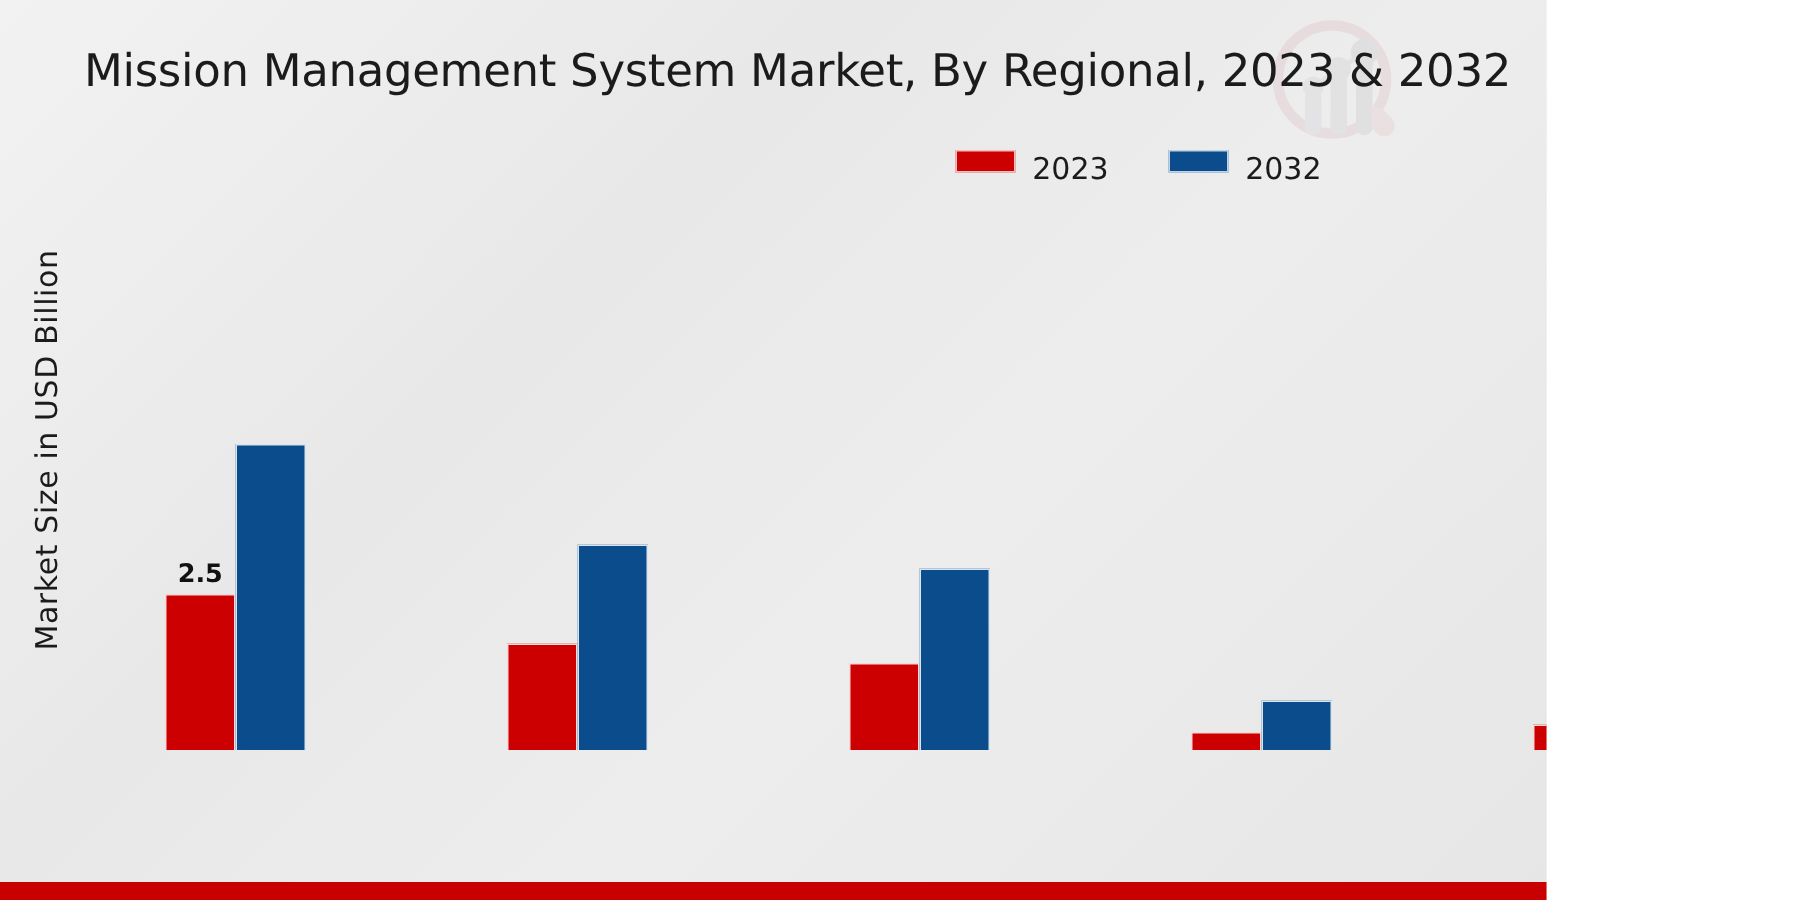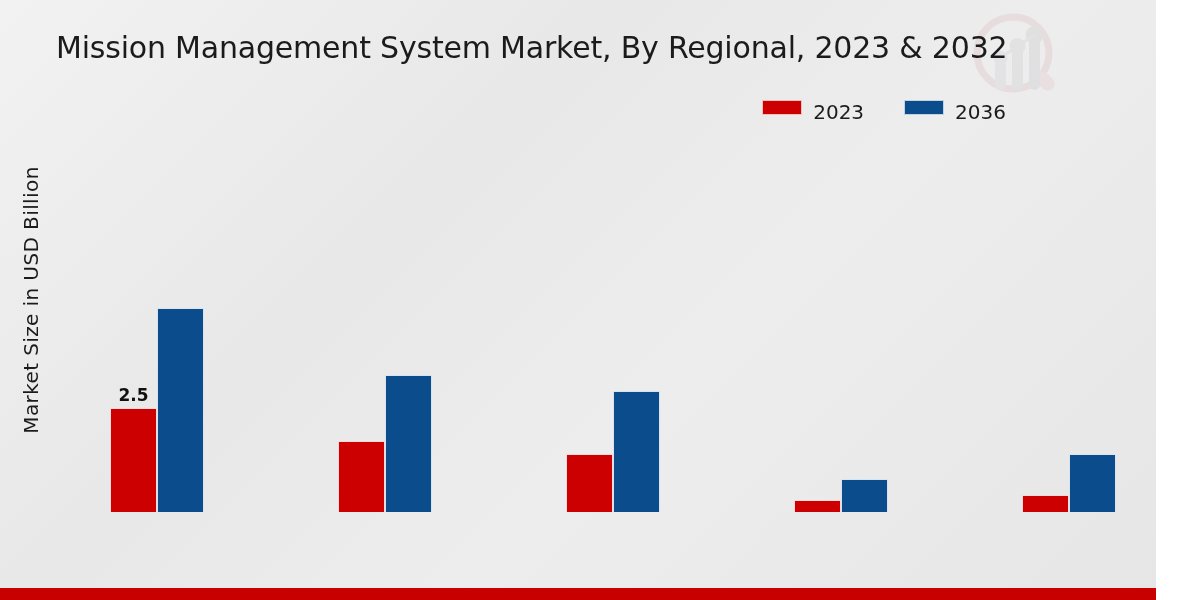--- a/index.html
+++ b/index.html
@@ -8,21 +8,21 @@
   }
   body {
     width: 1200px;
     height: 600px;
     overflow: hidden;
     font-family: "DejaVu Sans", "Liberation Sans", sans-serif;
   }
 
   #chart-root {
     position: relative;
-    width: 1156px;
+    width: 1031px;
     height: 600px;
     background: #ececec;
     background-image:
       linear-gradient(135deg, #f2f2f2 0%, #e8e8e8 35%, #ededed 60%, #e6e6e6 100%);
     overflow: hidden;
   }
 
   
   #watermark {
     position: absolute;
@@ -89,21 +89,21 @@
     color: #1b1b1b;
     letter-spacing: 0.4px;
     white-space: nowrap;
     font-family: "DejaVu Sans", "Liberation Sans", sans-serif;
   }
 
   
   #plot-area {
     position: absolute;
     left: 46px;
-    top: 144px;
+    top: 132px;
     width: 1148px;
     height: 368px;
   }
 
   .group {
     position: absolute;
     bottom: 0;
     display: flex;
     align-items: flex-end;
     height: 100%;
@@ -159,21 +159,21 @@
 
   <div id="chart-title">Mission Management System Market, By Regional, 2023 &amp; 2032</div>
 
   <div id="legend">
     <div class="legend-item">
       <span class="legend-swatch" style="background:#cc0000"></span>
       <span class="legend-label">2023</span>
     </div>
     <div class="legend-item">
       <span class="legend-swatch" style="background:#0b4c8c"></span>
-      <span class="legend-label">2036</span>
+      <span class="legend-label">2032</span>
     </div>
   </div>
 
   <div id="y-axis-title">Market Size in USD Billion</div>
 
   <div id="plot-area">
 
     <div class="group" style="left: 64px; width: 94px; height: 508px;">
       <div class="bar series-2023" title="NORTH AMERICA 2023: 2.5" style="height: 104px; background: rgb(204, 0, 0);">
         <span class="bar-label">2.5</span>

